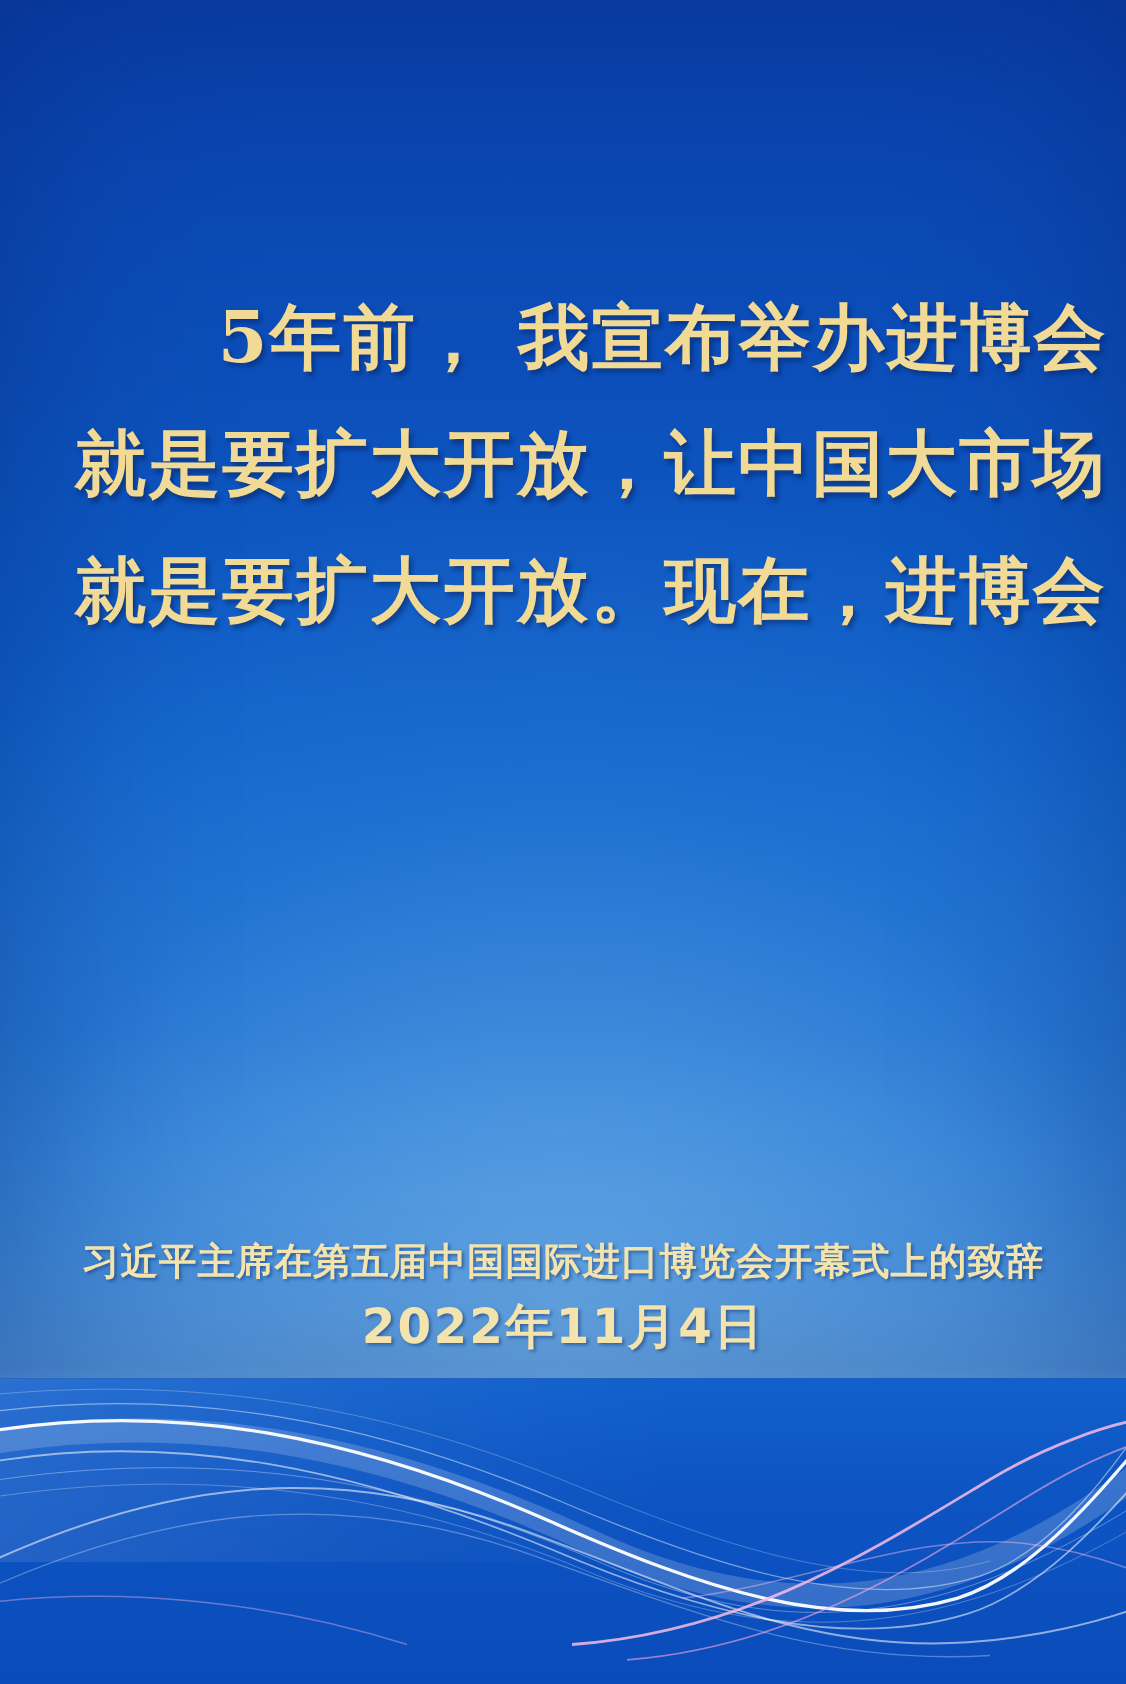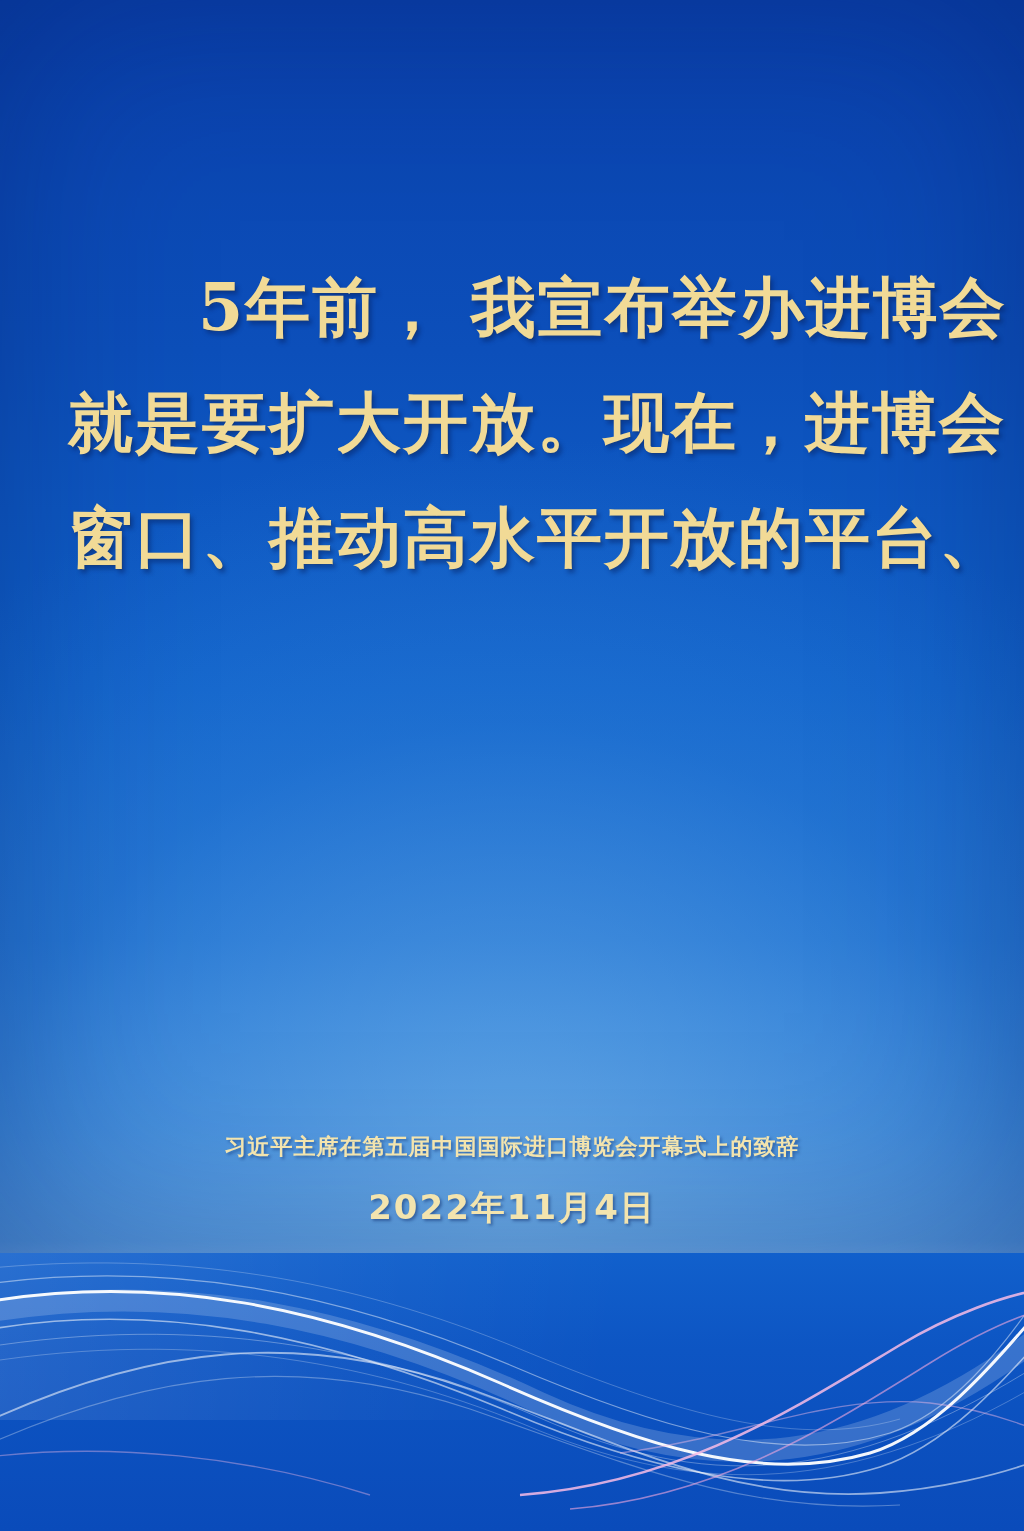--- a/index.html
+++ b/index.html
@@ -31,22 +31,22 @@
   .quote-line{height:115px;line-height:115px;white-space:nowrap;}
   .quote-line.indent{text-indent:2em;}
   
   .caption{
     position:absolute;left:0;top:1124px;width:1024px;
     text-align:center;
     color:#f3e4ae;
     font-weight:bold;
     text-shadow:2px 2px 3px rgba(8,35,100,.45);
   }
-  .caption-source{font-size:22px;line-height:46px;letter-spacing:1px;}
-  .caption-date{font-size:34px;line-height:46px;margin-top:14px;letter-spacing:2px;}
+  .caption-source{font-size:34px;line-height:46px;letter-spacing:1px;}
+  .caption-date{font-size:44px;line-height:46px;margin-top:14px;letter-spacing:2px;}
   
   .wave-band{
     position:absolute;left:0;top:1253px;width:1024px;height:278px;
     background:linear-gradient(180deg,#1160cc 0%,#0d55c3 35%,#0a4bba 100%);
   }
   .wave-band::before{ 
     content:"";position:absolute;left:0;top:0;width:100%;height:60%;
     background:linear-gradient(100deg, rgba(255,255,255,.10) 0%, rgba(255,255,255,.03) 35%, rgba(255,255,255,0) 60%);
     pointer-events:none;
   }
@@ -54,22 +54,22 @@
 </style>
 </head>
 <body>
 
 <div class="poster">
 
   <div class="main-area"></div>
 
   <div class="quote">
     <div class="quote-line indent">5年前， 我宣布举办进博会，</div>
+    <div class="quote-line">就是要扩大开放，让中国大市场</div>
     <div class="quote-line">就是要扩大开放。现在，进博会</div>
-    <div class="quote-line">窗口、推动高水平开放的平台、</div>
   </div>
 
   <div class="caption">
     <div class="caption-source">习近平主席在第五届中国国际进口博览会开幕式上的致辞</div>
     <div class="caption-date">2022年11月4日</div>
   </div>
 
   <div class="wave-band">
     <svg class="waves-svg" viewBox="0 0 1024 278" preserveAspectRatio="none" xmlns="http://www.w3.org/2000/svg">
 

